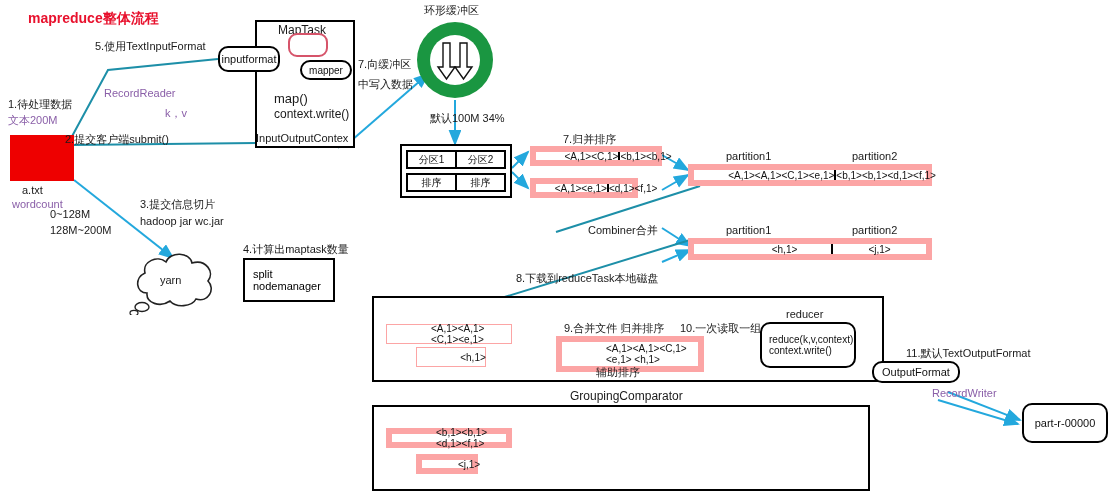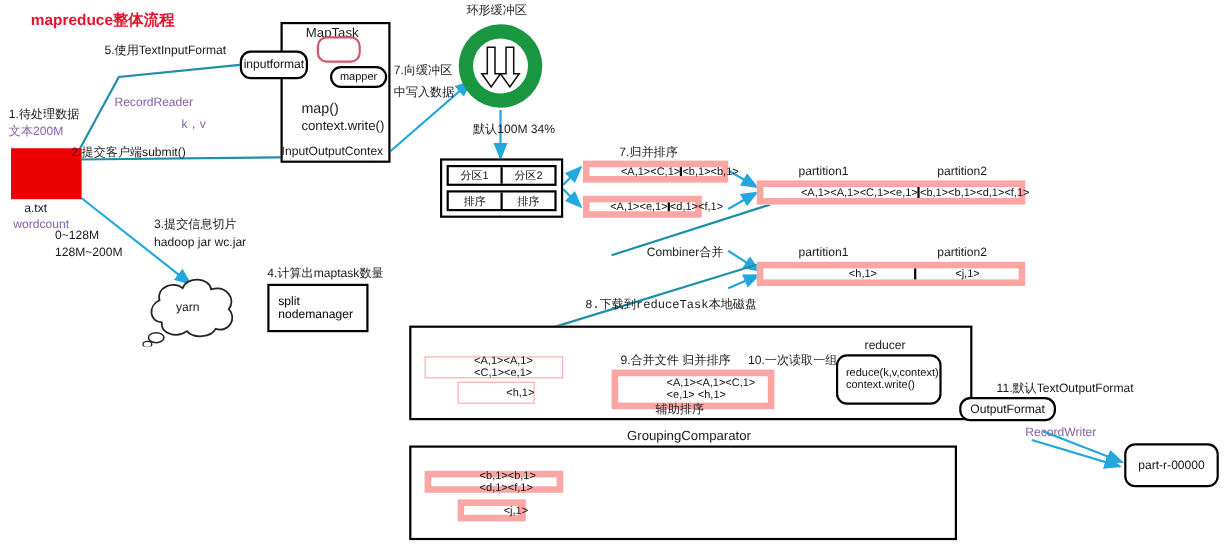--- a/index.html
+++ b/index.html
@@ -164,21 +164,21 @@
   </div>
 
   <div class="txt" style="left:588px;top:212px;margin-top:12px;">Combiner合并</div>
   <div class="txt" style="left:726px;top:224px;">partition1</div>
   <div class="txt" style="left:852px;top:224px;">partition2</div>
   <div class="boxsq" style="left:688px;top:238px;width:244px;height:22px;">
     <div class="cell">&lt;h,1&gt;</div>
     <div class="cell">&lt;j,1&gt;</div>
   </div>
 
-  <div class="txt" style="left:532px;top:272px;font-family:Liberation Mono, monospace;">8.下载到reduceTask本地磁盘</div>
+  <div class="txt" style="left:516px;top:272px;">8.下载到reduceTask本地磁盘</div>
 
   <div class="outerwrap" style="left:372px;top:296px;width:512px;height:86px;"></div>
   <div class="boxsq boxthin" style="left:386px;top:324px;width:126px;height:20px;">&lt;A,1&gt;&lt;A,1&gt;&lt;C,1&gt;&lt;e,1&gt;</div>
   <div class="boxsq boxthin" style="left:416px;top:347px;width:70px;height:20px;">&lt;h,1&gt;</div>
   <div class="txt" style="left:564px;top:322px;">9.合并文件 归并排序</div>
   <div class="txt" style="left:680px;top:322px;">10.一次读取一组</div>
   <div class="boxsq" style="left:556px;top:336px;width:148px;height:36px;">&lt;A,1&gt;&lt;A,1&gt;&lt;C,1&gt;&lt;e,1&gt; &lt;h,1&gt;</div>
   <div class="txt" style="left:786px;top:308px;font-size:11px;">reducer</div>
   <div class="boxrnd" style="left:760px;top:322px;width:96px;height:46px;flex-direction:column;align-items:flex-start;padding-left:7px;font-size:10px;">
     <span>reduce(k,v,context)</span>

